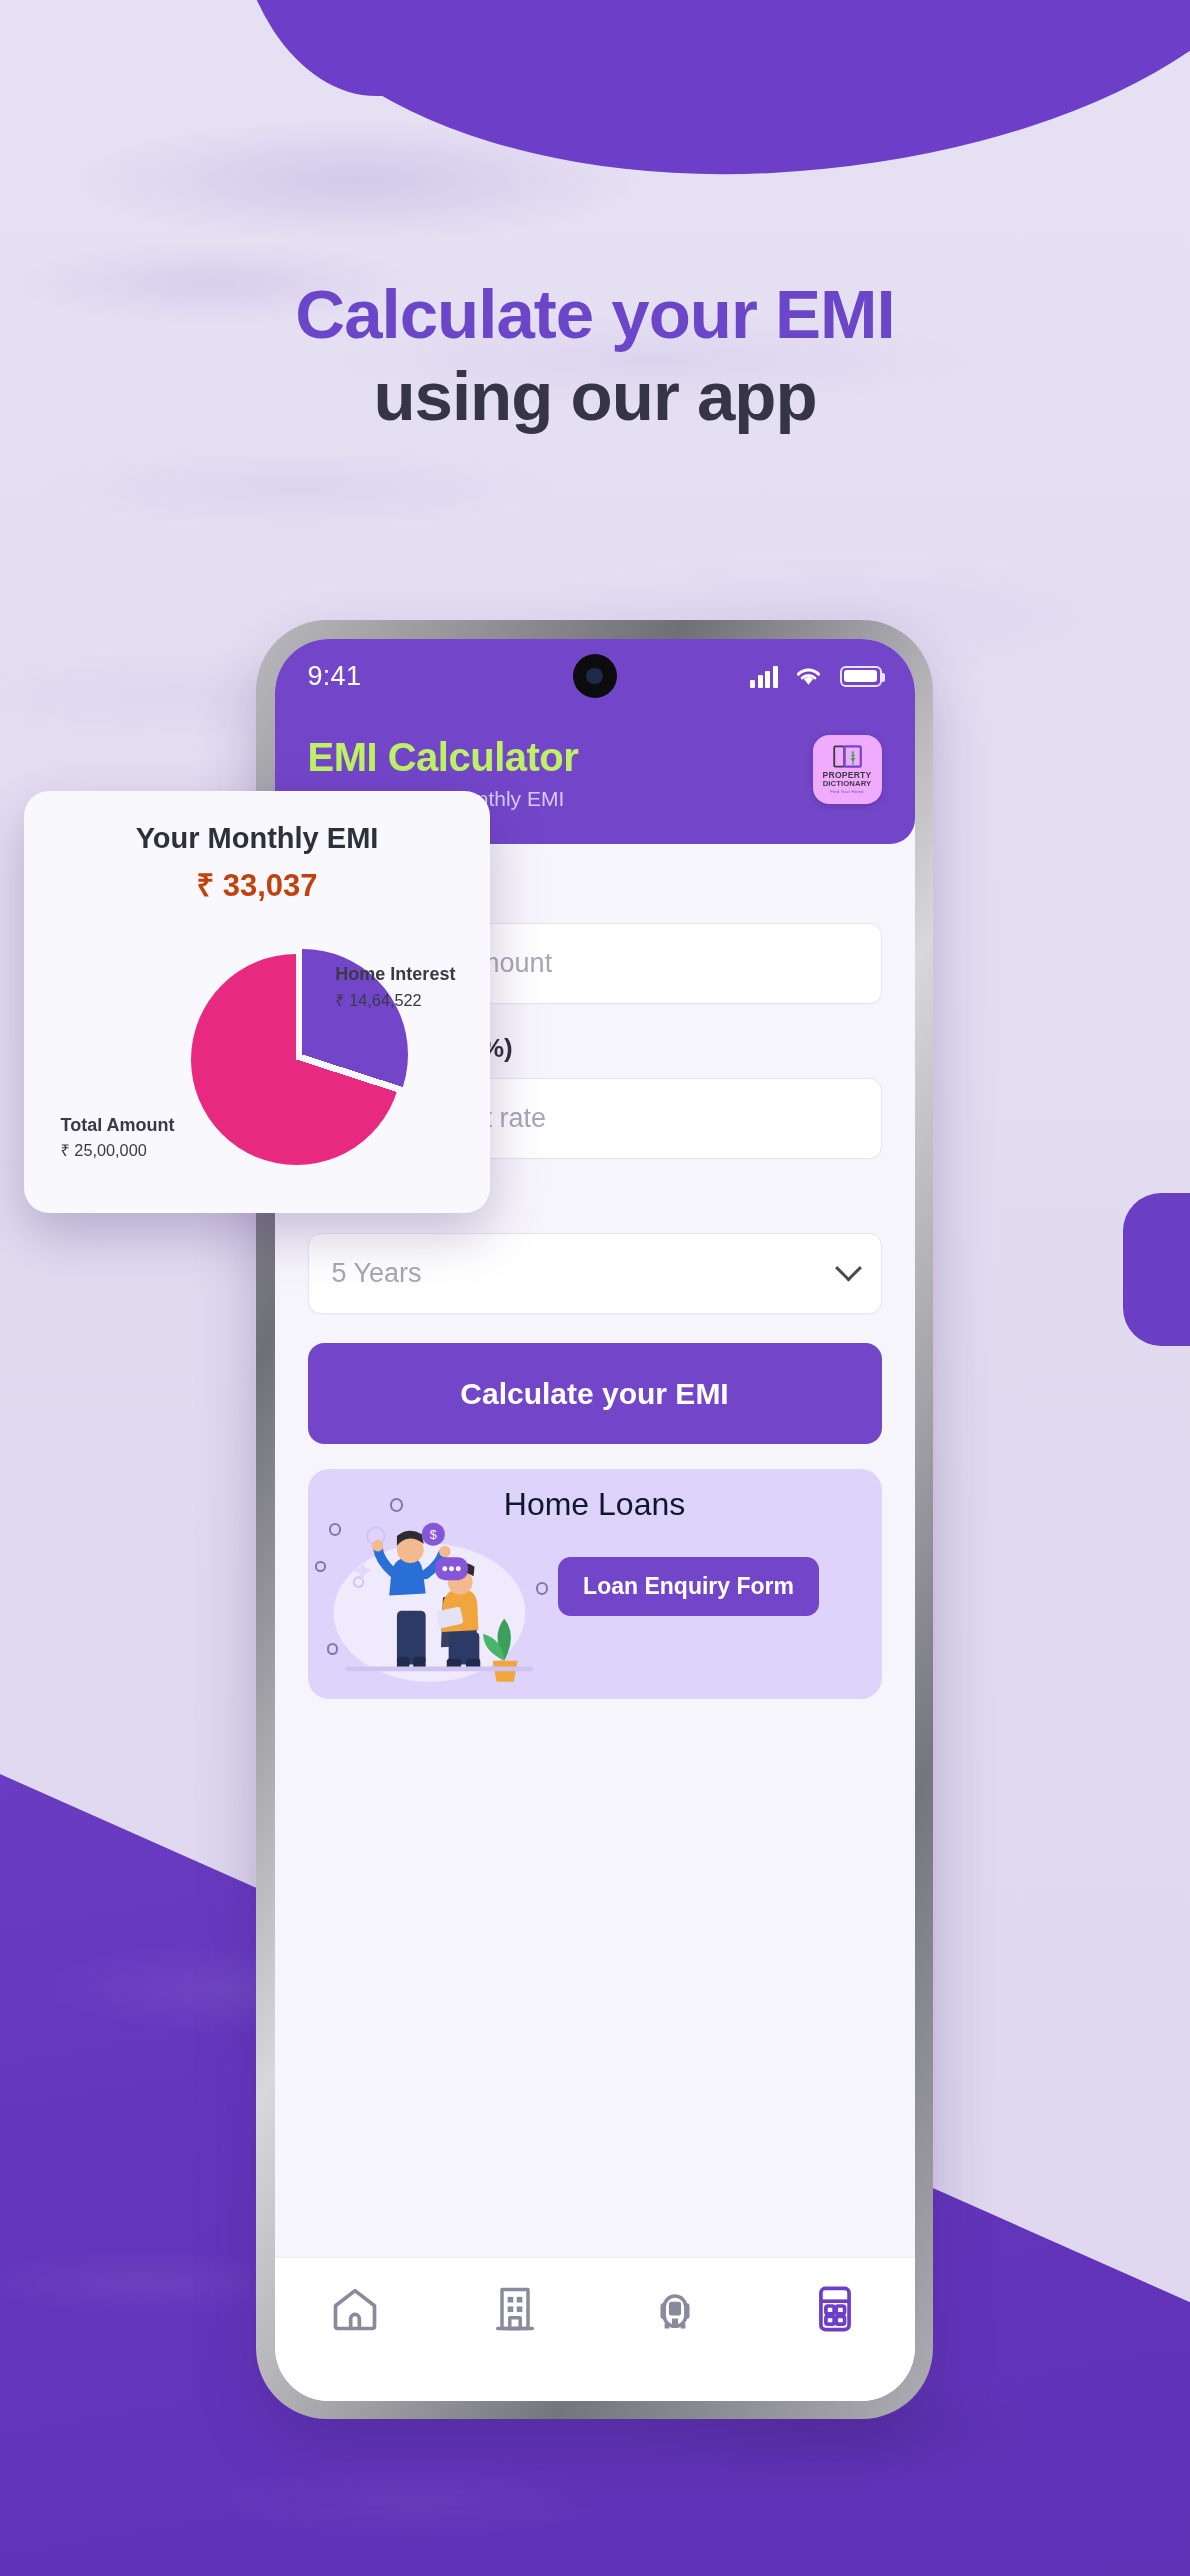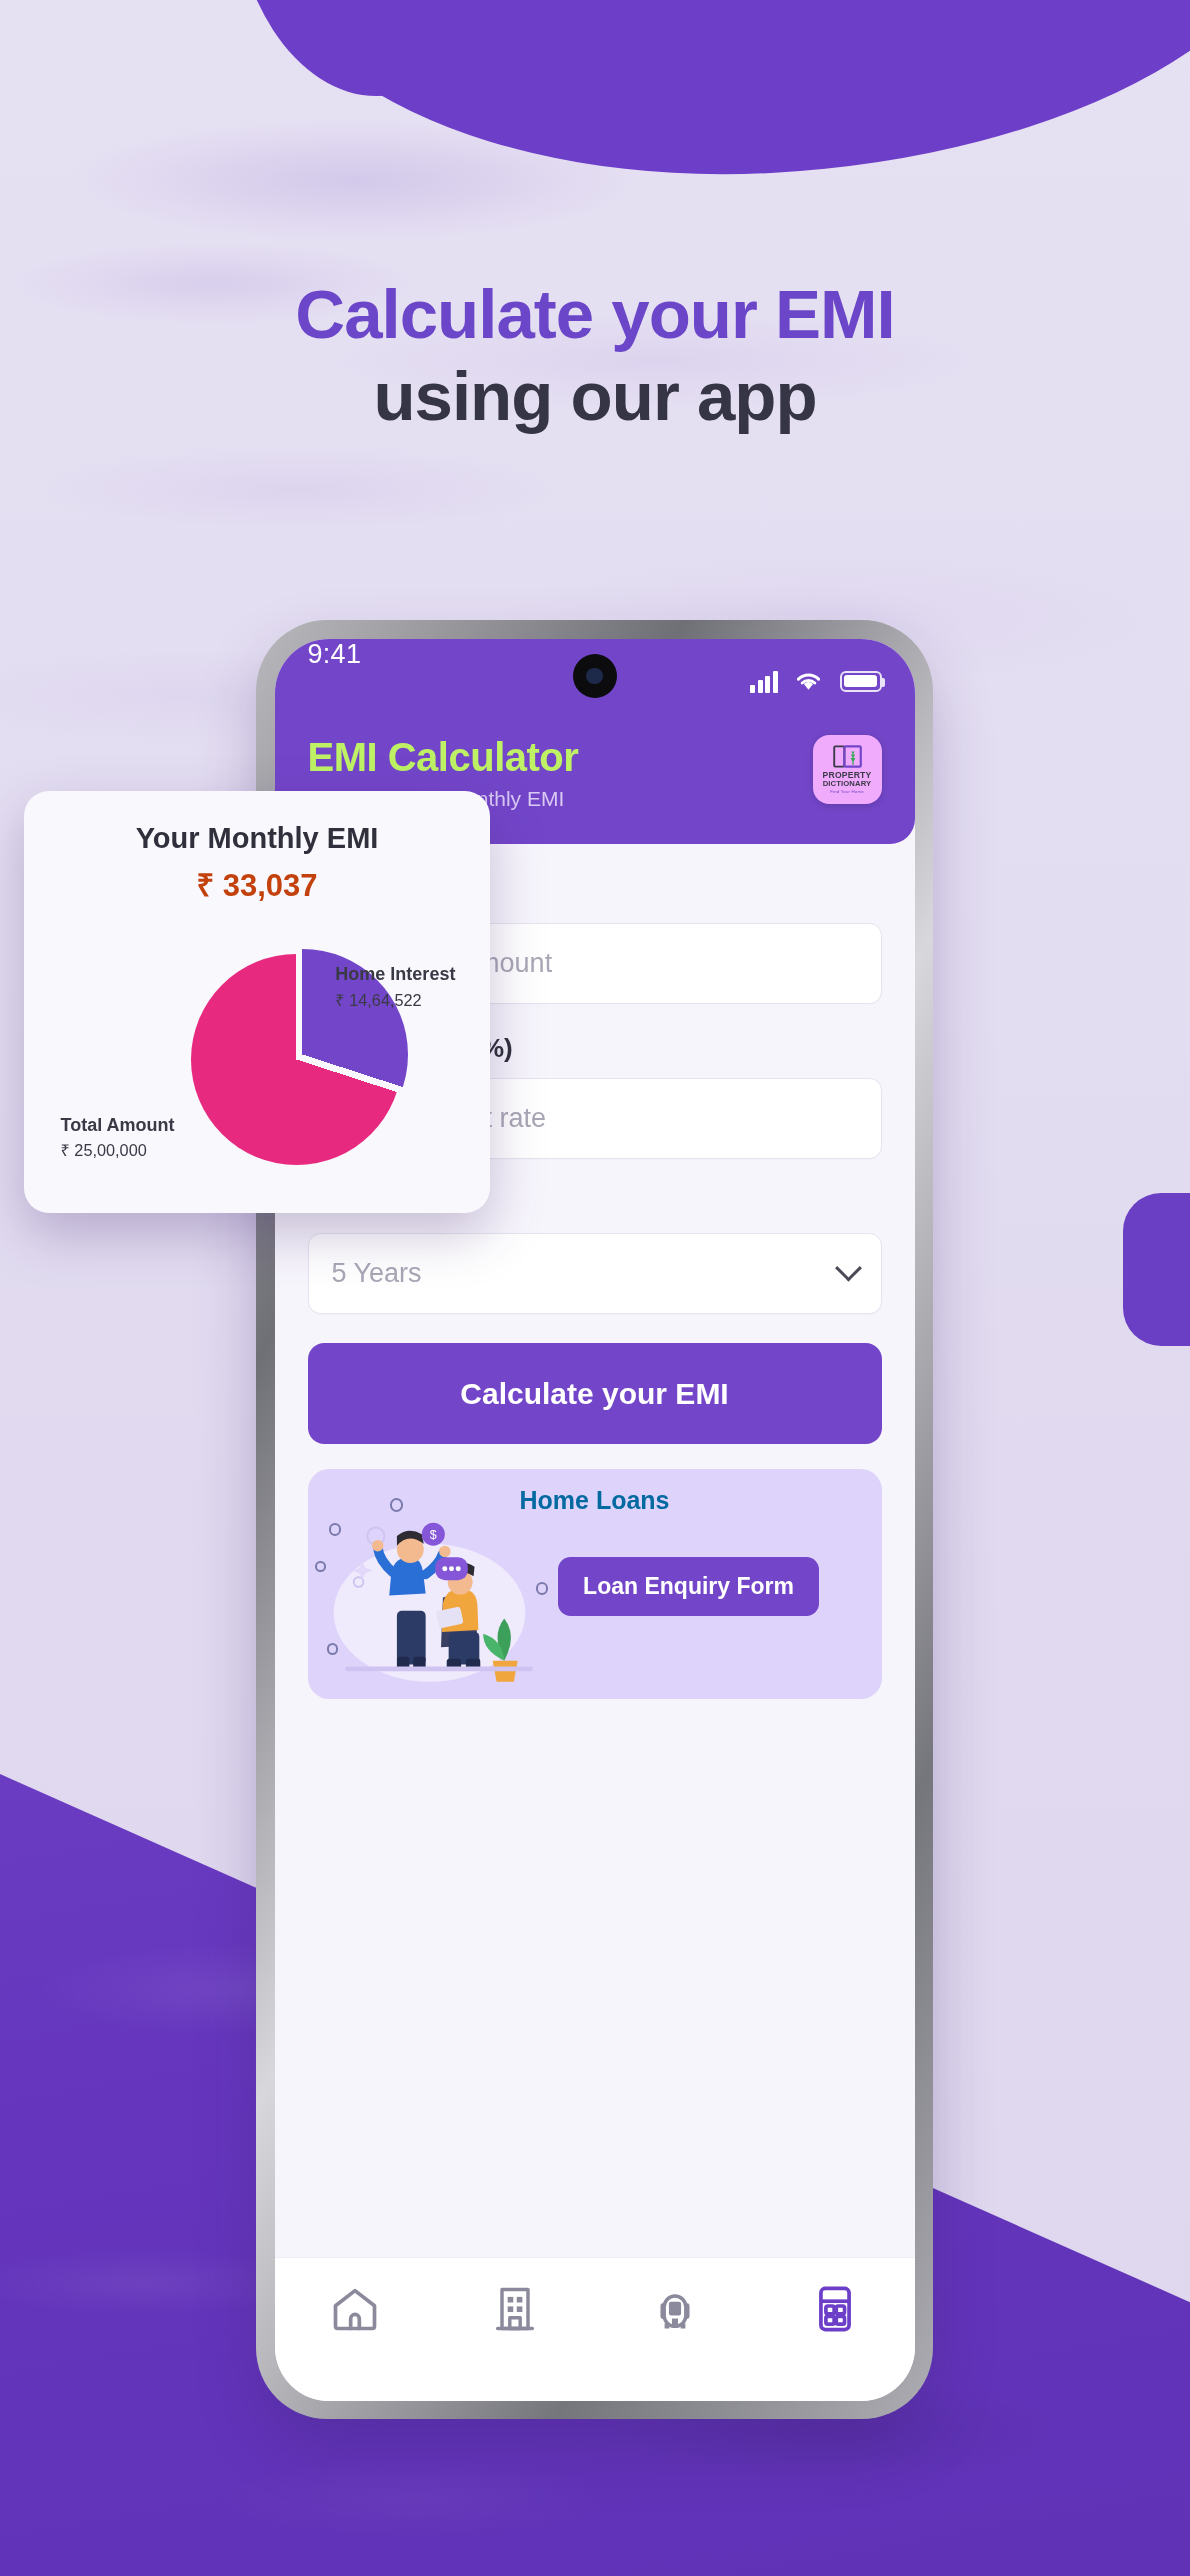--- a/index.html
+++ b/index.html
@@ -77,21 +77,21 @@
     z-index:-1;
   }
   #screen {
     width:100%; height:100%; border-radius:54px; overflow:hidden;
     background:#f7f5fc; position:relative;
   }
 
   
   #statusbar {
     height:75px; background:#7346c9; position:relative;
-    display:flex; align-items:flex-start; padding:0 33px; color:#fff;flex-direction:column;
+    display:flex; align-items:center; padding:0 33px; color:#fff;
   }
   #clock { font-size:27px; font-weight:500; letter-spacing:0.3px; }
   #status-right { margin-left:auto; display:flex; align-items:center; gap:16.3px; }
   #notch {
     position:absolute; left:50%; top:15.3px; transform:translateX(-50%);
     width:44px; height:44px; border-radius:50%; background:#0c0c0e;
     display:flex; align-items:center; justify-content:center;
   }
   #notch .lens { width:16.3px; height:16.3px; border-radius:50%; background:#1d2a4a; }
   .bars { display:flex; align-items:flex-end; gap:2.9px; height:23px; }
@@ -139,21 +139,21 @@
     font-size:30px; font-weight:600; color:#fff; cursor:pointer;
   }
 
   
   #banner {
     background:#ded4fb; border-radius:21px; height:230px; position:relative;
     overflow:hidden; display:flex; margin-bottom:23px;
   }
   #banner-title {
     position:absolute; top:17px; left:0; width:100%; text-align:center;
-    font-size:25px; font-weight:700; color:#0369a1; z-index:3;
+    font-size:32px; font-weight:400; color:#0f172a; z-index:3;
   }
   #banner-art { width:43%; position:relative; }
   #banner-text { flex:1; padding:67px 23px 0 3.8px; position:relative; z-index:3;}
   #banner-line { font-size:23px; font-weight:700; color:#2e2e38; line-height:1.32; }
   #enq-btn {
     margin-top:21px; display:inline-flex; align-items:center; justify-content:center;
     height:59px; padding:0 25px; background:#7346c9; border-radius:12.5px;
     font-size:23px; font-weight:600; color:#fff; cursor:pointer;
   }
   .deco { position:absolute; border:2.4px solid #2a2f6b; border-radius:50%; opacity:.55; }

